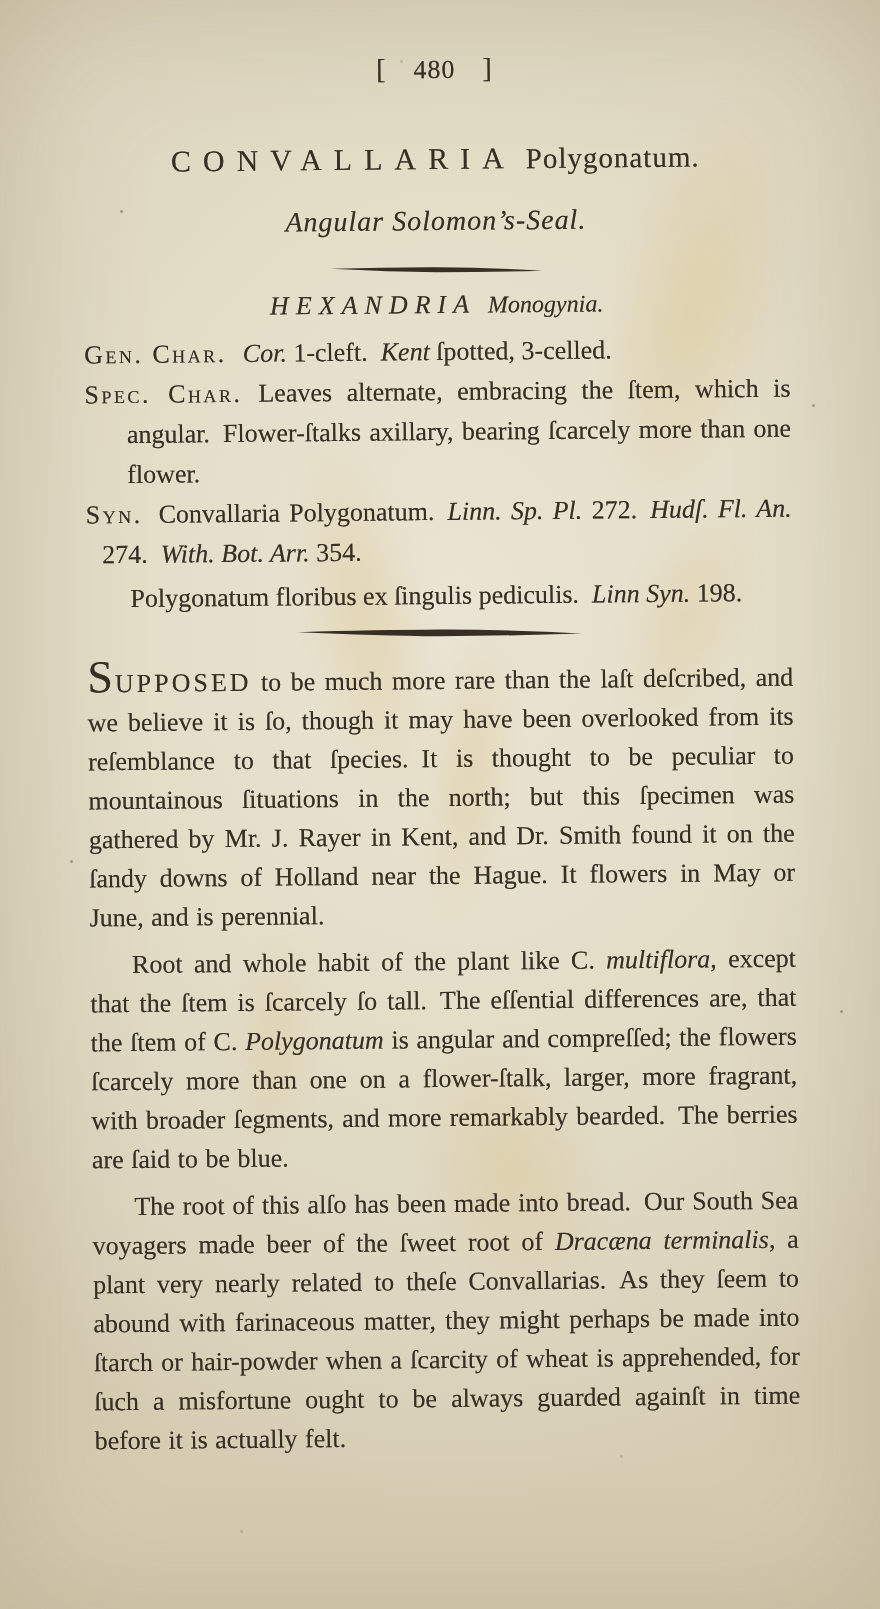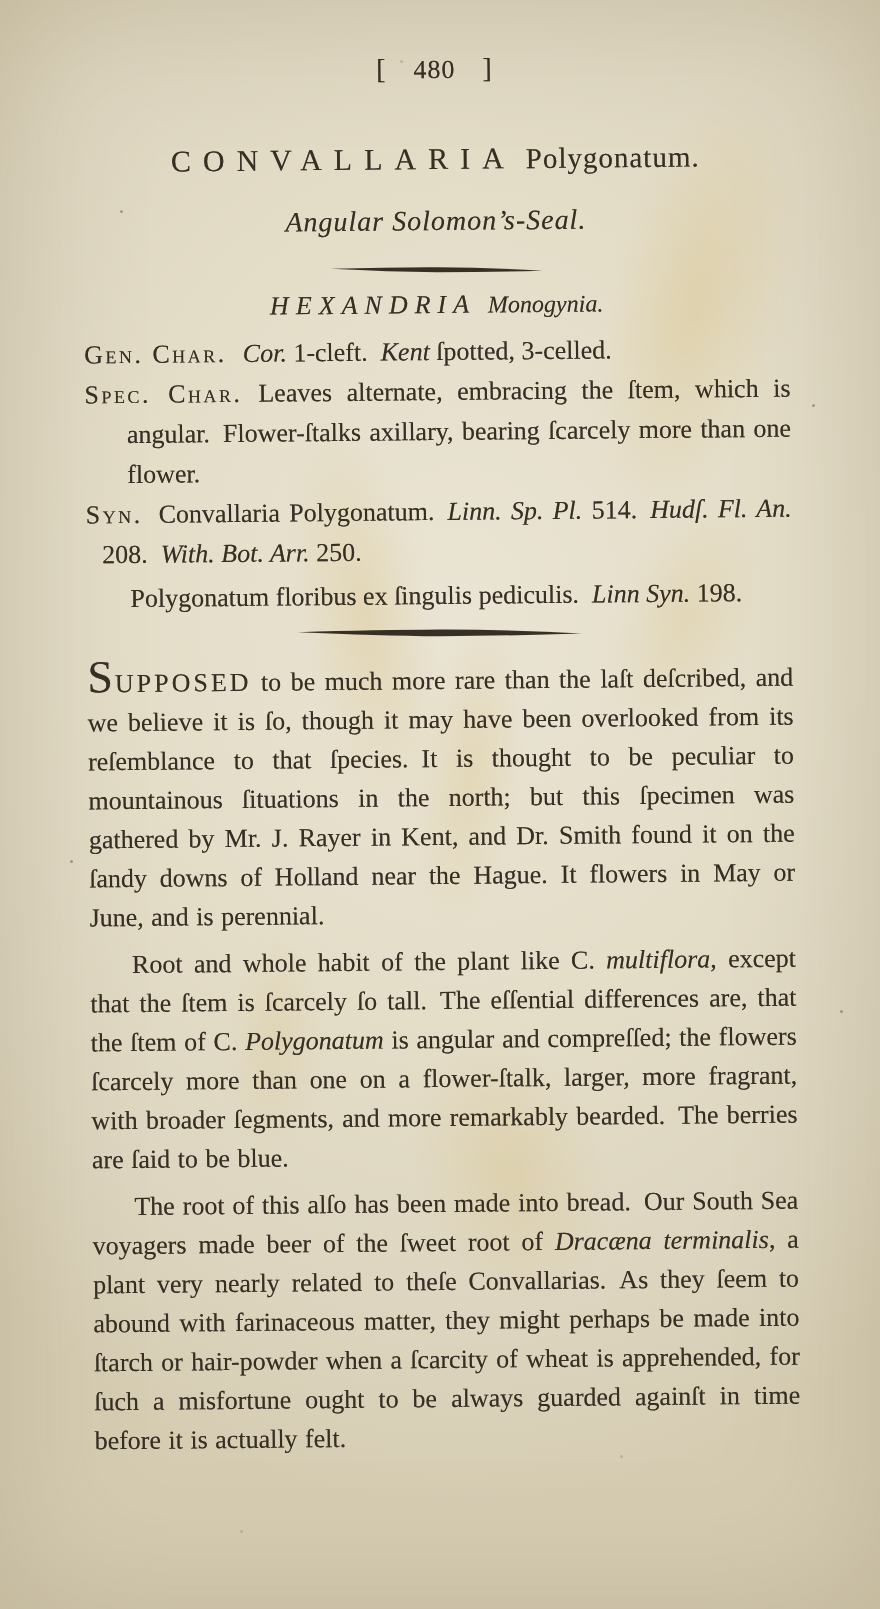--- a/index.html
+++ b/index.html
@@ -87,21 +87,21 @@
       <path d="M0,5 Q60,2.6 106,2.2 Q160,1.8 212,4.6 Q160,6.6 106,7.2 Q60,7.4 0,5 Z" fill="#372e24"></path>
     </svg>
   </div>
 
   <div class="hexandria-row center"><span class="hex-class">HEXANDRIA</span><span class="hex-order">Monogynia.</span></div>
 
   <div class="char-block" style="margin-top:6px;"><span class="label">Gen. Char.</span><span class="it">Cor.</span><span> 1-cleft. </span><span class="it">Kent</span><span> ſpotted, 3-celled.</span></div>
 
   <div class="char-block hang"><span class="label">Spec. Char.</span><span>Leaves alternate, embracing the ſtem, which is angular. Flower-ſtalks axillary, bearing ſcarcely more than one flower.</span></div>
 
-  <div class="char-block hang-sm"><span class="label">Syn.</span><span>Convallaria Polygonatum. </span><span class="it">Linn. Sp. Pl.</span><span> 514. </span><span class="it">Hudſ. Fl. An.</span><span> 208. </span><span class="it">With. Bot. Arr.</span><span> 250.</span></div>
+  <div class="char-block hang-sm"><span class="label">Syn.</span><span>Convallaria Polygonatum. </span><span class="it">Linn. Sp. Pl.</span><span> 272. </span><span class="it">Hudſ. Fl. An.</span><span> 274. </span><span class="it">With. Bot. Arr.</span><span> 354.</span></div>
 
   <div class="char-block indented" style="margin-top:4px;"><span>Polygonatum floribus ex ſingulis pediculis. </span><span class="it">Linn Syn.</span><span> 198.</span></div>
 
   <div class="rule-wrap center second">
     <svg width="284" height="12" viewBox="0 0 284 12" style="transform:rotate(0.9deg);">
       <path d="M0,6 Q80,3.4 142,2.6 Q214,2 284,5.6 Q214,8.4 142,9.2 Q80,9 0,6 Z" fill="#372e24"></path>
     </svg>
   </div>
 
   <div class="body-para opening"><span class="initial">S</span><span class="caps">UPPOSED</span><span> to be much more rare than the laſt deſcribed, and we believe it is ſo, though it may have been overlooked from its reſemblance to that ſpecies. It is thought to be peculiar to mountainous ſituations in the north; but this ſpecimen was gathered by Mr. J. Rayer in Kent, and Dr. Smith found it on the ſandy downs of Holland near the Hague. It flowers in May or June, and is perennial.</span></div>

